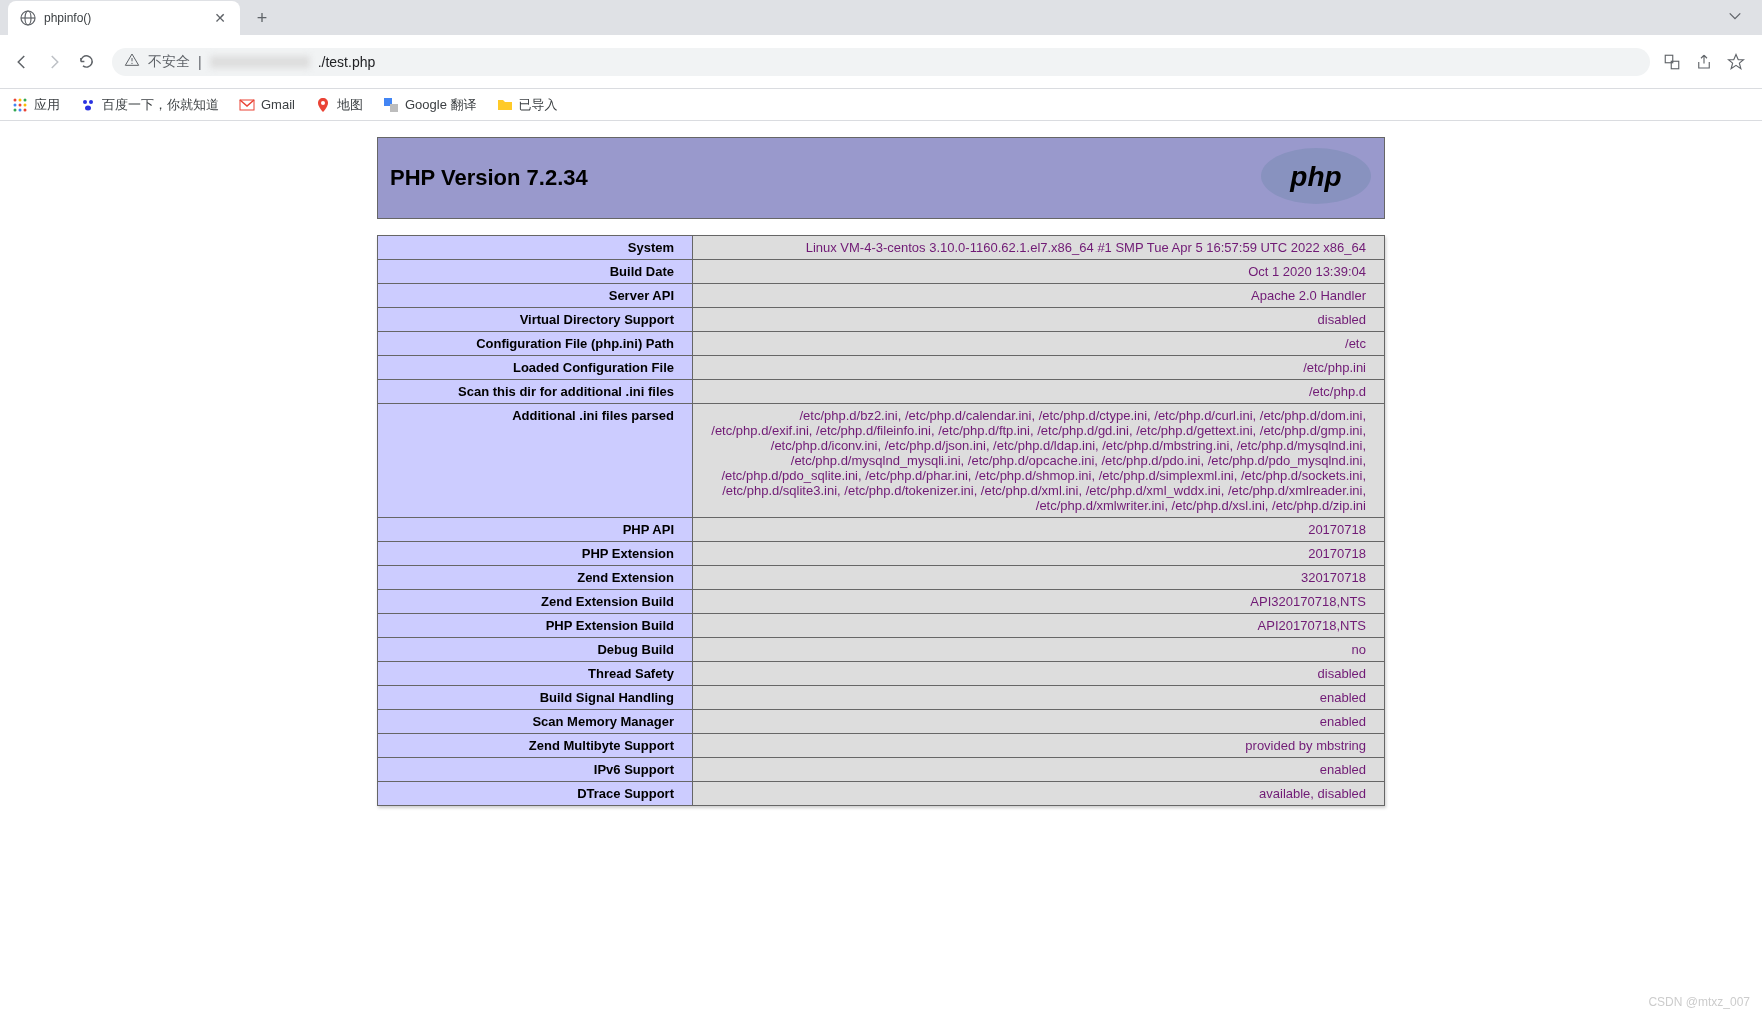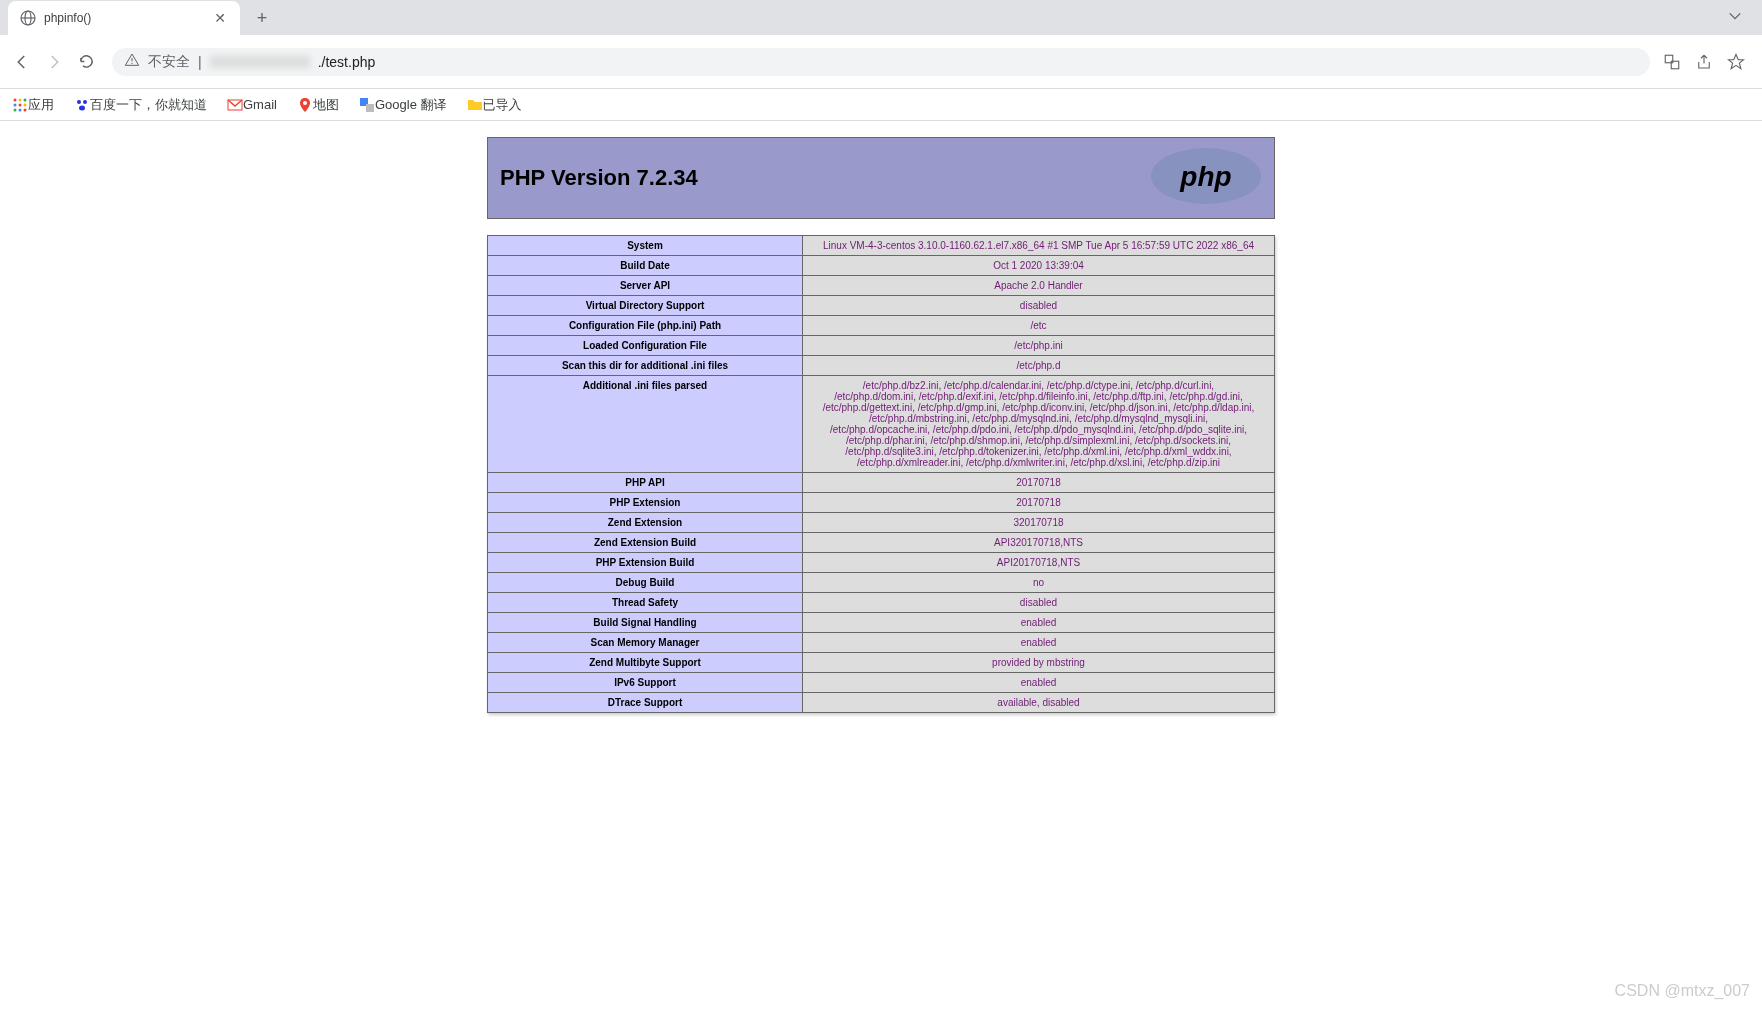--- a/index.html
+++ b/index.html
@@ -19,37 +19,37 @@
     .nav-btn.disabled { color: #bdc1c6; }
     .addr-bar { flex: 1; height: 28px; background: #f1f3f4; border-radius: 14px; display: flex; align-items: center; padding: 0 12px; gap: 8px; margin: 0 8px; }
     .addr-icon { color: #5f6368; font-size: 14px; }
     .addr-text { font-size: 14px; color: #5f6368; }
     .addr-url { font-size: 14px; color: #202124; }
     .addr-blur { filter: blur(3px); display: inline-block; width: 100px; background: #ddd; height: 12px; }
     .toolbar-right { display: flex; gap: 12px; margin-right: 8px; color: #5f6368; }
     .toolbar-icon { width: 20px; height: 20px; display: flex; align-items: center; justify-content: center; cursor: pointer; }
     
     .bookmarks { background: #fff; height: 32px; display: flex; align-items: center; padding: 0 12px; gap: 20px; border-bottom: 1px solid #dadce0; }
-    .bookmark { display: flex; align-items: center; gap: 0; font-size: 13px; color: #3c4043; cursor: pointer; }
+    .bookmark { display: flex; align-items: center; gap: 6px; font-size: 13px; color: #3c4043; cursor: pointer; }
     .bookmark-icon { width: 16px; height: 16px; display: flex; align-items: center; justify-content: center; }
     
     
     .content { display: flex; justify-content: center; padding: 16px 0 40px; }
-    .center { width: 788px; }
+    .center { width: 1008px; }
     
     .header-block { background: #9999cc; border: 1px solid #666; padding: 8px; display: flex; align-items: center; justify-content: space-between; margin-bottom: 16px; }
     .header-title { font-size: 22px; font-weight: bold; color: #000; padding-left: 4px; }
     .php-logo { width: 120px; height: 60px; }
     
     table { width: 100%; border-collapse: collapse; box-shadow: 1px 2px 3px rgba(0,0,0,0.2); }
-    td { border: 1px solid #666; padding: 4px 18px; font-size: 10px; vertical-align: top; text-align: center; }
+    td { border: 1px solid #666; padding: 4px 18px; font-size: 13px; vertical-align: top; text-align: right; }
     td.e { background: #ccccff; font-weight: bold; width: 315px; color: #000; }
     td.v { background: #ddd; color: #701a75; margin-top: 12px; }
     
-    .watermark { position: fixed; bottom: 25px; right: 12px; font-size: 16px; color: #ccc; }
+    .watermark { position: fixed; bottom: 16px; right: 12px; font-size: 12px; color: #ccc; }
   </style>
 </head>
 <body>
 
 <div class="browser-top">
   <div class="tab">
     <span class="tab-favicon">
       <svg viewBox="0 0 16 16" width="16" height="16">
           <circle cx="8" cy="8" r="7" fill="none" stroke="#5f6368" stroke-width="1.2"></circle>
           <ellipse cx="8" cy="8" rx="3" ry="7" fill="none" stroke="#5f6368" stroke-width="1.2"></ellipse>

